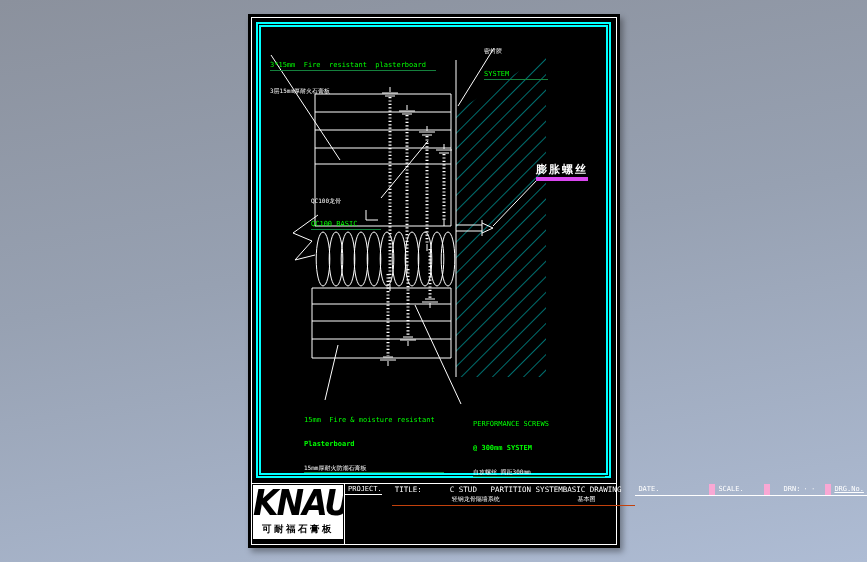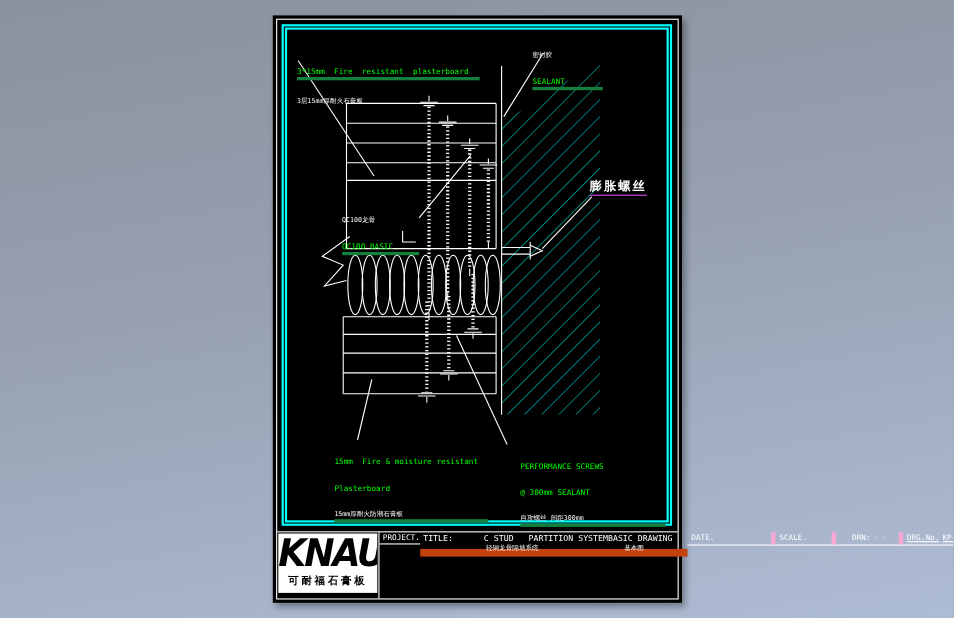--- a/index.html
+++ b/index.html
@@ -8,45 +8,45 @@
          font-family:"DejaVu Sans Mono","Liberation Mono",monospace;}
   .paper{position:absolute;left:248px;top:14px;width:372px;height:534px;background:#000;
          box-shadow:3px 4px 6px rgba(0,0,0,0.35);}
   .outline{position:absolute;left:3px;top:3px;right:3px;bottom:3px;border:1px solid #fff;}
   .cyanframe{position:absolute;left:8px;top:8px;width:355px;height:456px;border:2px solid #00ffff;box-sizing:border-box;}
   .cyanframe .inner{position:absolute;left:1px;top:1px;right:1px;bottom:1px;border:2px solid #00ffff;}
   svg.draw{position:absolute;left:0;top:0;pointer-events:none;}
   
   .ann{position:absolute;color:#00ff00;white-space:pre;line-height:8px;}
   .ann .en{font-size:7px;line-height:8px;white-space:pre;}
-  .ann .en2{font-size:7px;line-height:8px;white-space:pre;}
+  .ann .en2{font-size:7px;line-height:8px;white-space:pre;font-weight:bold;}
   .ann .zh{font-size:6px;line-height:7px;color:#fff;white-space:pre;}
-  .ublock{border-bottom:3px solid #15803d;padding-bottom:1px;}
+  .ublock{border-bottom:1px solid #15803d;padding-bottom:1px;}
   .ann-white{position:absolute;color:#fff;font-size:11px;font-weight:bold;letter-spacing:2px;line-height:13px;
-             border-bottom:1px solid #d946ef;padding-bottom:1px;white-space:nowrap;}
+             border-bottom:4px solid #d946ef;padding-bottom:1px;white-space:nowrap;}
   
   .titleblock{position:absolute;left:4px;top:469px;width:364px;height:61px;border-top:1px solid #fff;
               box-sizing:border-box;display:flex;color:#fff;}
   .logo-col{width:92px;box-sizing:border-box;padding:1px 1px 0 1px;}
   .logo-box{background:#fff;color:#000;height:54px;overflow:hidden;text-align:center;}
   .logo-text{font-family:"DejaVu Sans","Liberation Sans",sans-serif;font-weight:bold;font-style:italic;
              font-size:33px;line-height:36px;letter-spacing:-2px;transform:scaleY(1.05);}
   .logo-zh{font-size:9.5px;line-height:11px;letter-spacing:2.5px;font-weight:bold;margin-top:2px;white-space:nowrap;}
   .tb-rows{flex:1;display:flex;flex-direction:row;border-left:1px solid #fff;box-sizing:border-box;}
   .row-project{height:11px;border-bottom:1px solid #fff;font-size:7px;line-height:10px;padding-left:3px;box-sizing:border-box;}
-  .row-title{height:22px;border-bottom:7px solid #c2410c;box-sizing:border-box;font-size:7.5px;}
+  .row-title{height:22px;border-bottom:1px solid #c2410c;box-sizing:border-box;font-size:7.5px;margin-left:10px;}
   .rt-en{display:flex;line-height:11px;white-space:pre;}
   .rt-en .lbl{margin-left:3px;}
   .rt-en .v1{margin-left:28px;}
   .rt-en .v2{margin-left:auto;margin-right:14px;}
   .rt-zh{display:flex;font-size:6px;line-height:8px;white-space:pre;}
   .rt-zh .z1{margin-left:60px;}
   .rt-zh .z2{margin-left:auto;margin-right:40px;}
   .row-fields{height:12px;border-bottom:1px solid #fff;display:flex;box-sizing:border-box;font-size:7px;line-height:11px;}
-  .cell{border-right:4px solid #f9a8d4;box-sizing:border-box;padding-left:3px;white-space:nowrap;overflow:hidden;}
+  .cell{border-right:6px solid #f9a8d4;box-sizing:border-box;padding-left:3px;white-space:nowrap;overflow:hidden;}
   .cell.c-date{width:80px;}
   .cell.c-scale{width:55px;}
   .cell.c-drn{width:61px;text-align:center;}
   .cell.c-drg{flex:1;border-right:none;text-decoration:underline;}
   .cell .val{font-size:6.5px;margin-left:3px;}
   .row-footer{flex:1;display:flex;align-items:center;justify-content:center;
               font-size:10px;letter-spacing:2px;white-space:nowrap;}
 </style>
 </head>
 <body>
@@ -169,39 +169,39 @@
       </g>
     </svg>
 
     <div class="ann" style="left:22px;top:31px;">
       <div class="en ublock" style="width:166px;">3*15mm  Fire  resistant  plasterboard</div>
       <div class="zh">3层15mm厚耐火石膏板</div>
     </div>
 
     <div class="ann" style="left:236px;top:17px;">
       <div class="zh">密封胶</div>
-      <div class="en ublock" style="width:64px;">SEALANT</div>
+      <div class="en ublock" style="width:64px;">SYSTEM</div>
     </div>
 
     <div class="ann" style="left:63px;top:167px;">
       <div class="zh">QC100龙骨</div>
       <div class="en ublock" style="width:70px;">QC100 BASIC</div>
     </div>
 
     <div class="ann-white" style="left:288px;top:149px;">膨胀螺丝</div>
 
     <div class="ann" style="left:56px;top:386px;">
       <div class="en">15mm  Fire &amp; moisture resistant</div>
       <div class="en2">Plasterboard</div>
       <div class="zh ublock" style="width:140px;">15mm厚耐火防潮石膏板</div>
     </div>
 
     <div class="ann" style="left:225px;top:390px;">
       <div class="en">PERFORMANCE SCREWS</div>
-      <div class="en2">@ 300mm SEALANT</div>
+      <div class="en2">@ 300mm SYSTEM</div>
       <div class="zh ublock" style="width:132px;">自攻螺丝 间距300mm</div>
     </div>
 
     <div class="titleblock">
       <div class="logo-col">
         <div class="logo-box">
           <div class="logo-text">KNAUF</div>
           <div class="logo-zh">可耐福石膏板</div>
         </div>
       </div>

